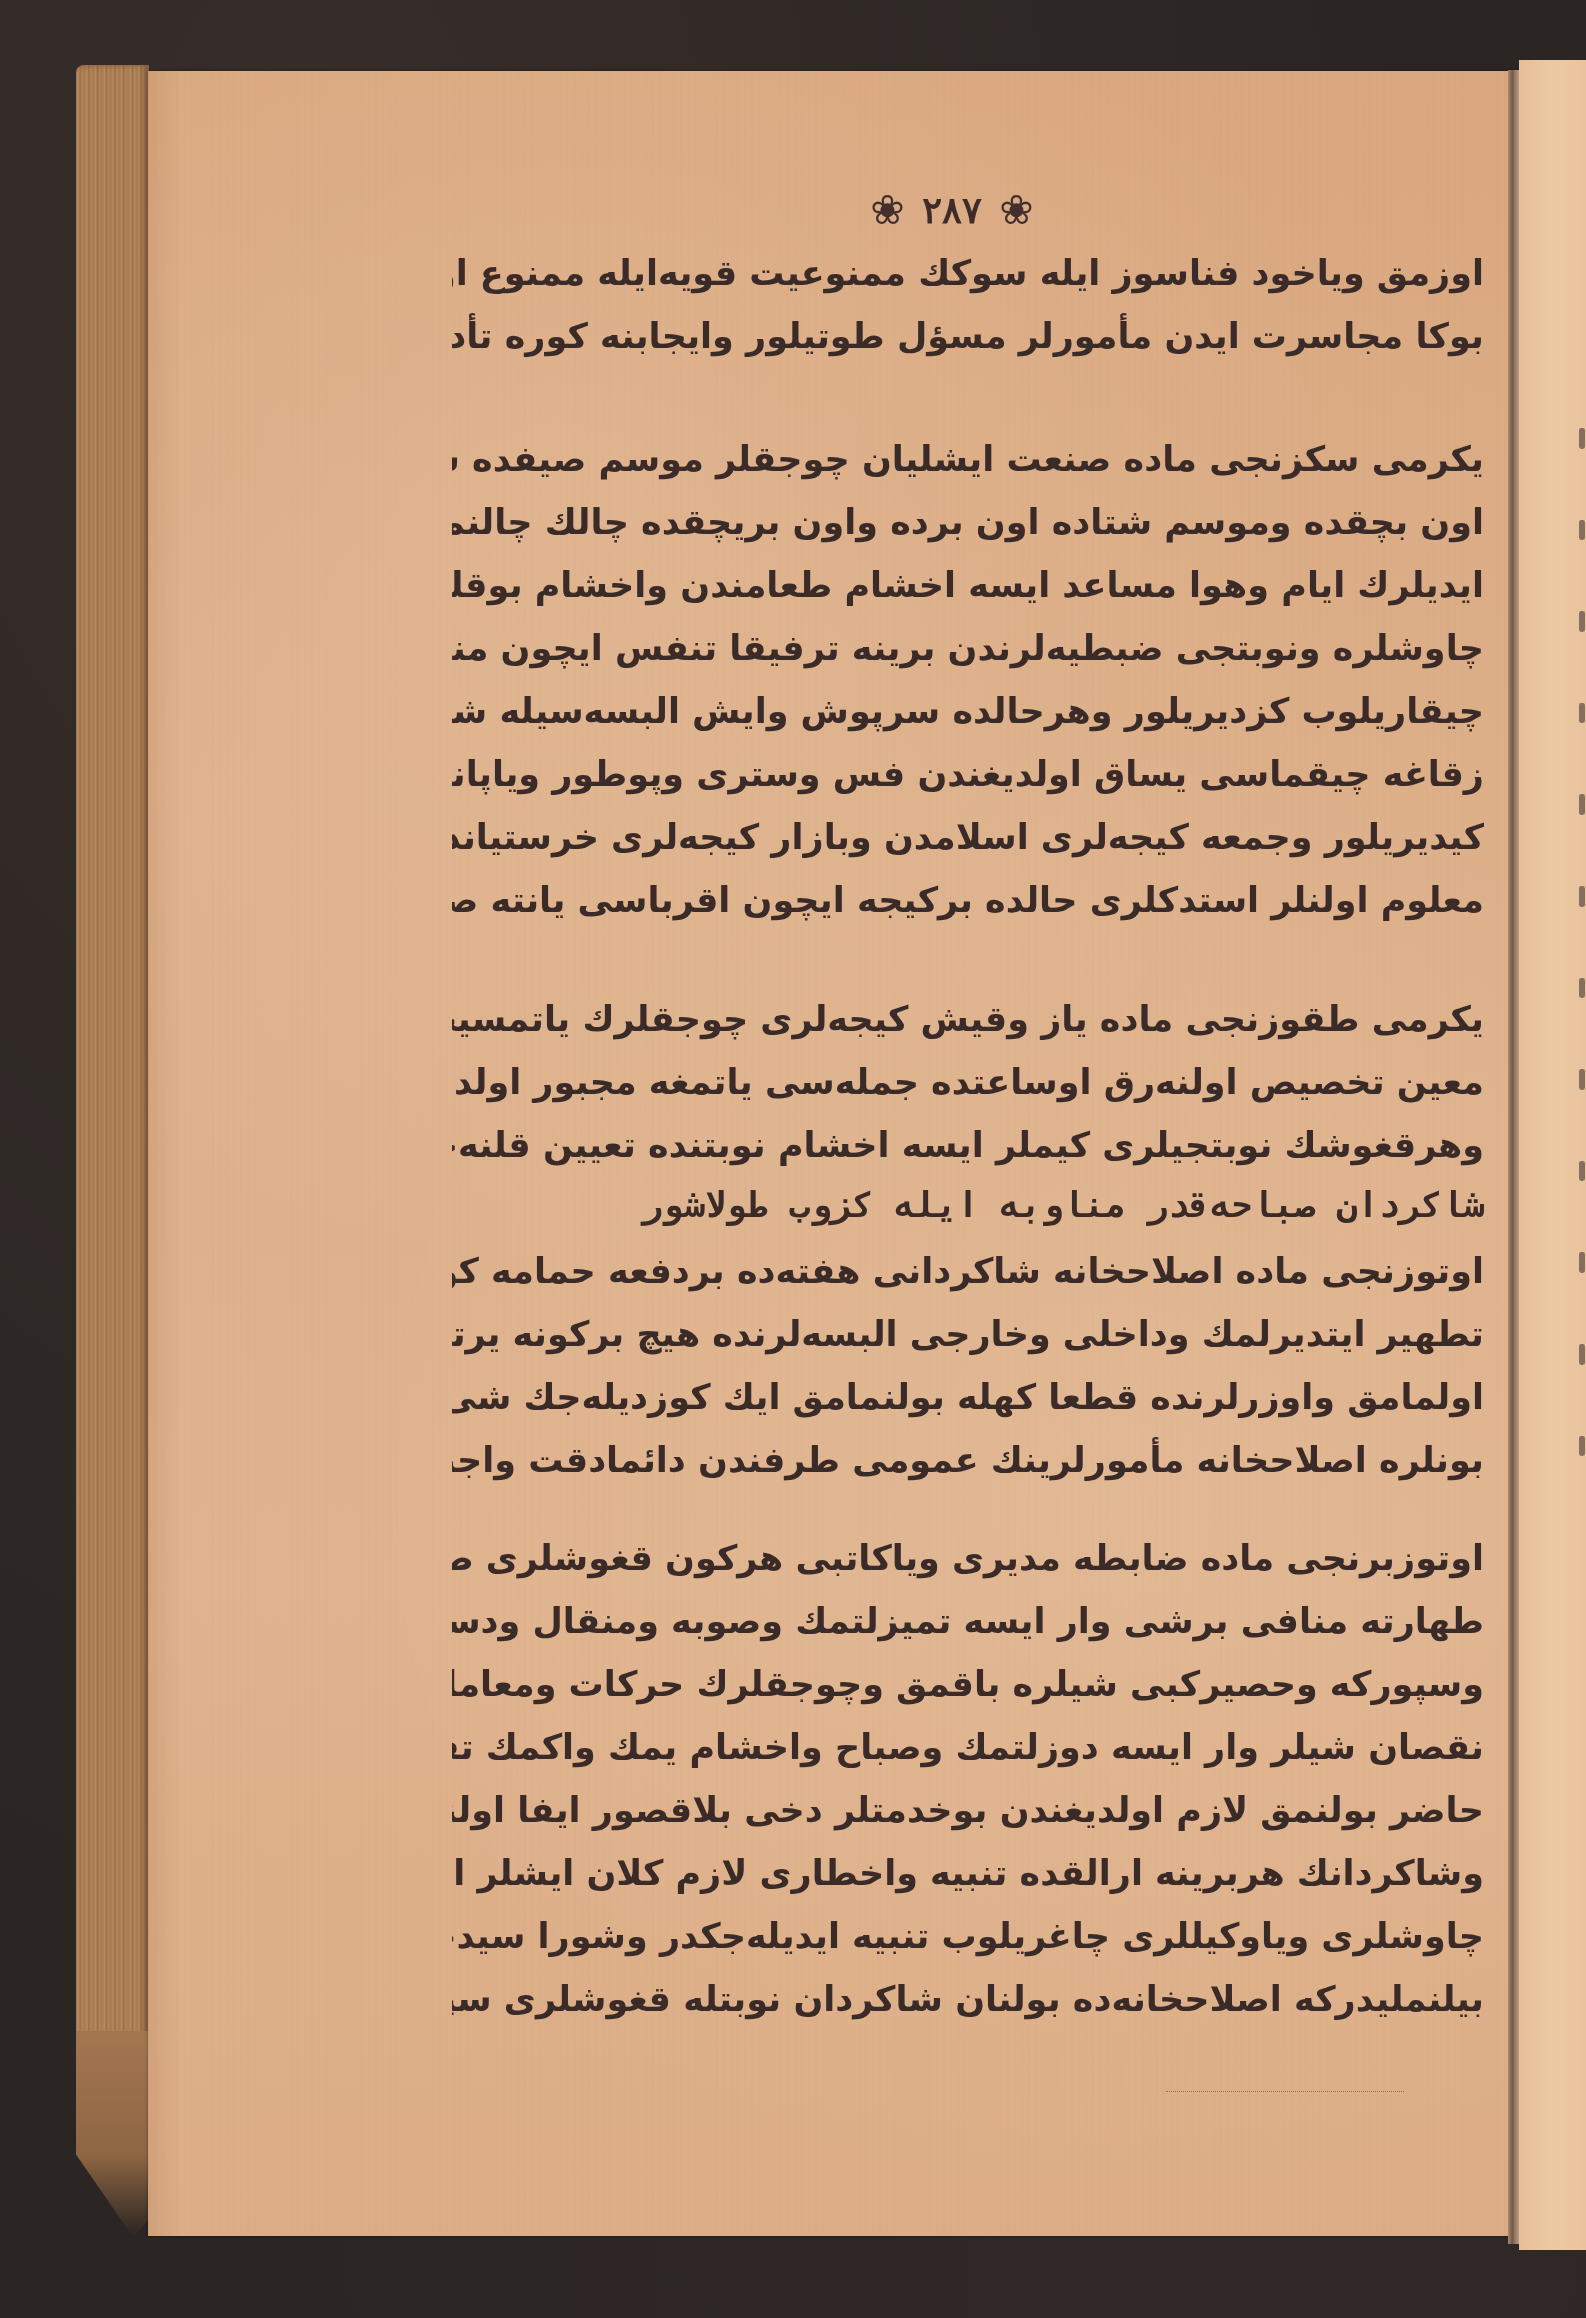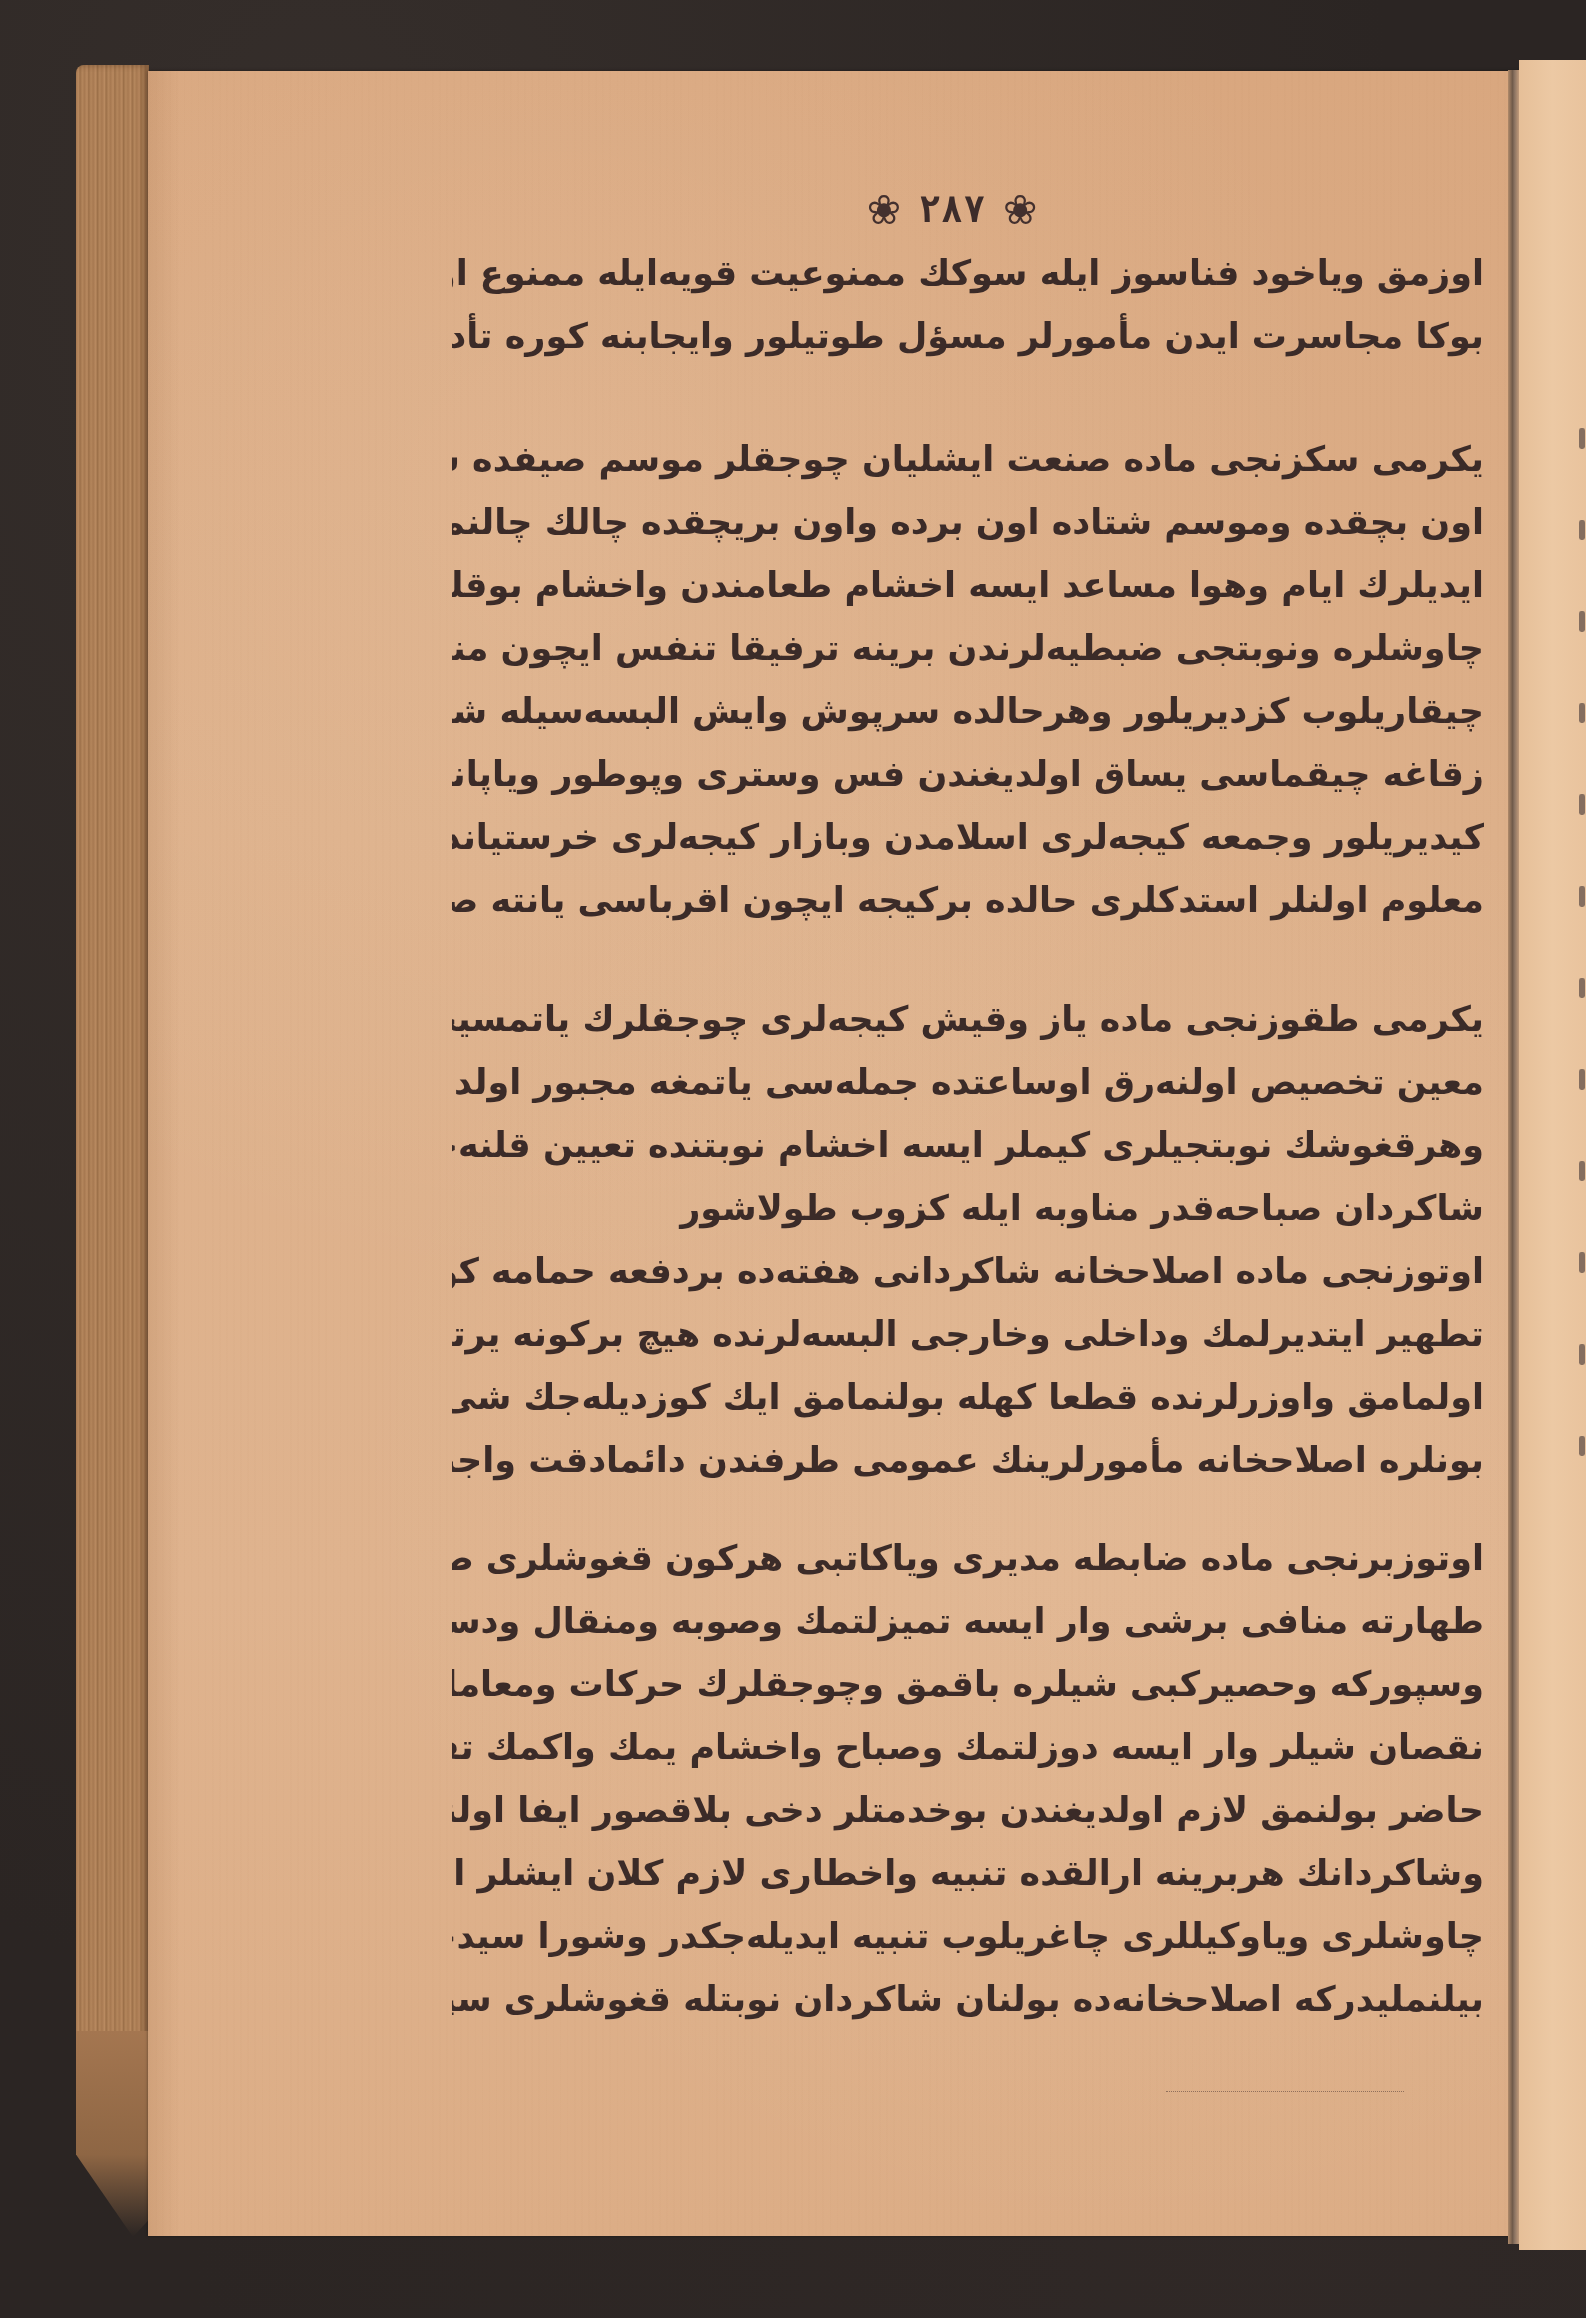--- a/index.html
+++ b/index.html
@@ -123,21 +123,21 @@
     }
     .ornament {
       font-size: 41px;
       line-height: 1;
       color: #43302e;
     }
     .page-number {
       font-size: 37px;
       font-weight: bold;
       letter-spacing: 3.2px;
-      font-family: Liberation Mono, monospace;
+      font-family: Liberation Serif, serif;
     }
     .line {
       font-family: "DejaVu Sans", sans-serif;
       font-size: 35px;
       font-weight: bold;
       line-height: 63px;
       height: 63px;
       white-space: nowrap;
       text-align: justify;
       text-align-last: justify;
@@ -201,21 +201,21 @@
   <div class="line">چیقاریلوب کزدیریلور وهرحالده سرپوش وایش البسه‌سیله شاکردانك</div>
   <div class="line">زقاغه چیقماسی یساق اولدیغندن فس وستری وپوطور ویاپانطولونلری</div>
   <div class="line">کیدیریلور وجمعه کیجه‌لری اسلامدن وبازار کیجه‌لری خرستیاندن اقرباسی</div>
   <div class="line">معلوم اولنلر استدکلری حالده برکیجه ایچون اقرباسی یانته صالیویریلور</div>
 </div>
 
 <div class="text-block block-3">
   <div class="line">یکرمی طقوزنجی ماده   یاز وقیش کیجه‌لری چوجقلرك یاتمسیچون برروقت</div>
   <div class="line">معین تخصیص اولنه‌رق اوساعتده جمله‌سی یاتمغه مجبور اولدیغندن</div>
   <div class="line">وهرقغوشك نوبتجیلری کیملر ایسه اخشام نوبتنده تعیین قلنه‌جغندن نوبتجی</div>
-  <div class="line" style="text-align-last:right;">شاکردان صباحه‌قدر مناوبه ایله کزوب طولاشور</div>
+  <div class="line" style="text-align-last:right;font-family:Liberation Mono, monospace;">شاکردان صباحه‌قدر مناوبه ایله کزوب طولاشور</div>
   <div class="line">اوتوزنجی ماده   اصلاحخانه شاکردانی هفته‌ده بردفعه حمامه کوندریلوب</div>
   <div class="line">تطهیر ایتدیرلمك وداخلی وخارجی البسه‌لرنده هیچ برکونه یرتق ولکه</div>
   <div class="line">اولمامق واوزرلرنده قطعا کهله بولنمامق ایك کوزدیله‌جك شی اولدیغندن</div>
   <div class="line">بونلره اصلاحخانه مأمورلرینك عمومی طرفندن دائمادقت واجبه ذمتدر</div>
 </div>
 
 <div class="text-block block-4">
   <div class="line">اوتوزبرنجی ماده   ضابطه مدیری ویاکاتبی هرکون قغوشلری طولاشوب</div>
   <div class="line">طهارته منافی برشی وار ایسه تمیزلتمك وصوبه ومنقال ودستی وبارداق</div>
   <div class="line">وسپورکه وحصیرکبی شیلره باقمق وچوجقلرك حرکات ومعاملاتنده</div>

